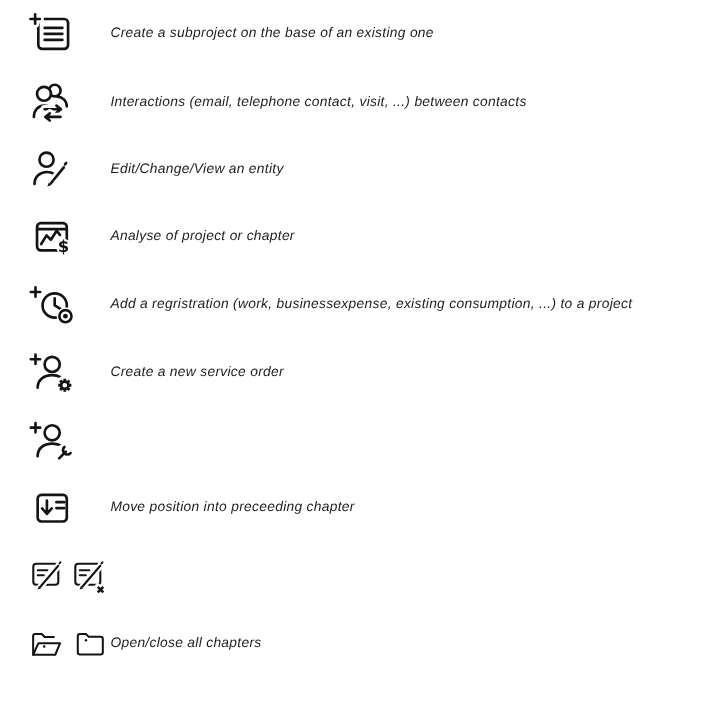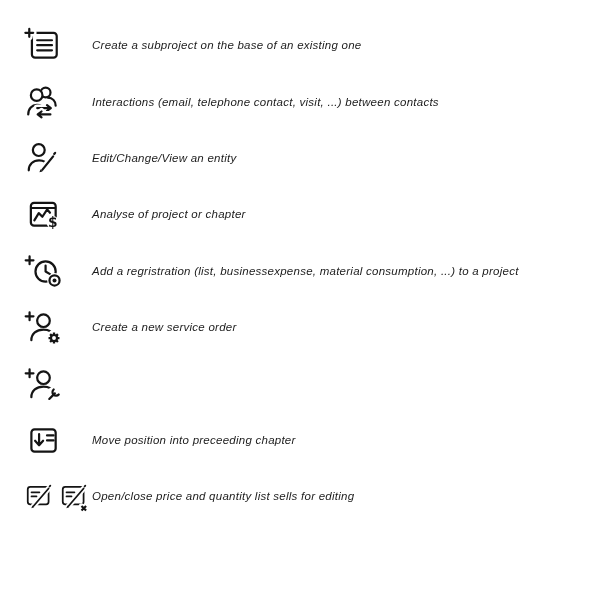--- a/index.html
+++ b/index.html
@@ -1,21 +1,20 @@
 <!DOCTYPE html>
 <html><head>
 <meta charset="utf-8">
 <style>
   html,body{margin:0;padding:0;}
   body{
     width:600px;height:600px;background:#ffffff;overflow:hidden;
     font-family:"Liberation Sans", sans-serif;
   }
   .legend{
-    padding-top:17px;
     text-align:right;
   }
   .row{
     display:flex;align-items:center;height:56.4px;
   }
   .icons{
     width:66px;margin-left:24px;flex-shrink:0;
     display:flex;align-items:center;gap:5px;
   }
   .label{
@@ -96,21 +95,21 @@
       <svg width="40" height="40" viewBox="0 0 38 38">
         <circle cx="20.5" cy="19.5" r="9.6" class="stroke"></circle>
         <path d="M20.5 13.8v5.7l4.6 2.7" class="stroke"></path>
         <path d="M5.3 5.2v7.4 M1.6 8.9h7.4" class="halo"></path>
         <path d="M5.3 5.2v7.4 M1.6 8.9h7.4" class="stroke"></path>
         <circle cx="29" cy="28" r="7" class="halofill"></circle>
         <circle cx="29" cy="28" r="4.8" class="stroke"></circle>
         <circle cx="29" cy="28" r="1.9" class="fill"></circle>
       </svg>
     </div>
-    <div class="label">Add a regristration (list, businessexpense, material consumption, ...) to a project</div>
+    <div class="label">Add a regristration (work, businessexpense, existing consumption, ...) to a project</div>
   </div>
 
   <div class="row">
     <div class="icons">
       <svg width="40" height="40" viewBox="0 0 38 38">
         <circle cx="18.5" cy="13" r="6" class="stroke"></circle>
         <path d="M7 31.5c0-6.3 4.9-10 11.5-10 2.5 0 4.7.5 6.5 1.5" class="stroke"></path>
         <path d="M5.3 5.2v7.4 M1.6 8.9h7.4" class="halo"></path>
         <path d="M5.3 5.2v7.4 M1.6 8.9h7.4" class="stroke"></path>
         <circle cx="28.5" cy="29.5" r="7.6" class="halofill"></circle>
@@ -160,17 +159,30 @@
         <rect x="4.5" y="9" width="25" height="21" rx="3" class="stroke"></rect>
         <path d="M9 15.5h9.5 M9 20.5h6" class="stroke"></path>
         <path d="M11.5 32L29.5 11" class="halo"></path>
         <path d="M11.5 32L29.5 11" class="stroke"></path>
         <path d="M8.8 34.6l3.4-1-2.1-2.3z" class="fill"></path>
         <path d="M30.7 8.6l.9-1.1" class="stroke"></path>
         <path d="M27 32l5.5 5.5 M32.5 32L27 37.5" class="halo"></path>
         <path d="M27 32l5.5 5.5 M32.5 32L27 37.5" class="stroke-sq" style="stroke-width:2.6"></path>
       </svg>
     </div>
-    <div class="label">Open/close price and quantity list sells for editing</div>
   </div>
 
+  <div class="row">
+    <div class="icons">
+      <svg width="32" height="30" viewBox="0 0 38 36">
+        <path d="M4.5 30V10.5a2 2 0 0 1 2-2h7l3 3h9.5" class="stroke"></path>
+        <path d="M4.5 30l5.5-12h22.5l-5 12z" class="stroke"></path>
+        <circle cx="16" cy="21.5" r="1.3" class="fill"></circle>
+      </svg>
+      <svg width="32" height="30" viewBox="0 0 38 36">
+        <path d="M6 27.5V10.8a2.3 2.3 0 0 1 2.3-2.3h6.2l2.9 2.9h12.3a2.3 2.3 0 0 1 2.3 2.3v13.8a2.3 2.3 0 0 1-2.3 2.3H8.3A2.3 2.3 0 0 1 6 27.5z" class="stroke"></path>
+        <circle cx="14.5" cy="15" r="1.3" class="fill"></circle>
+      </svg>
+    </div>
+    <div class="label">Open/close all chapters</div>
+  </div>
 
 </div>
 
 </body></html>

